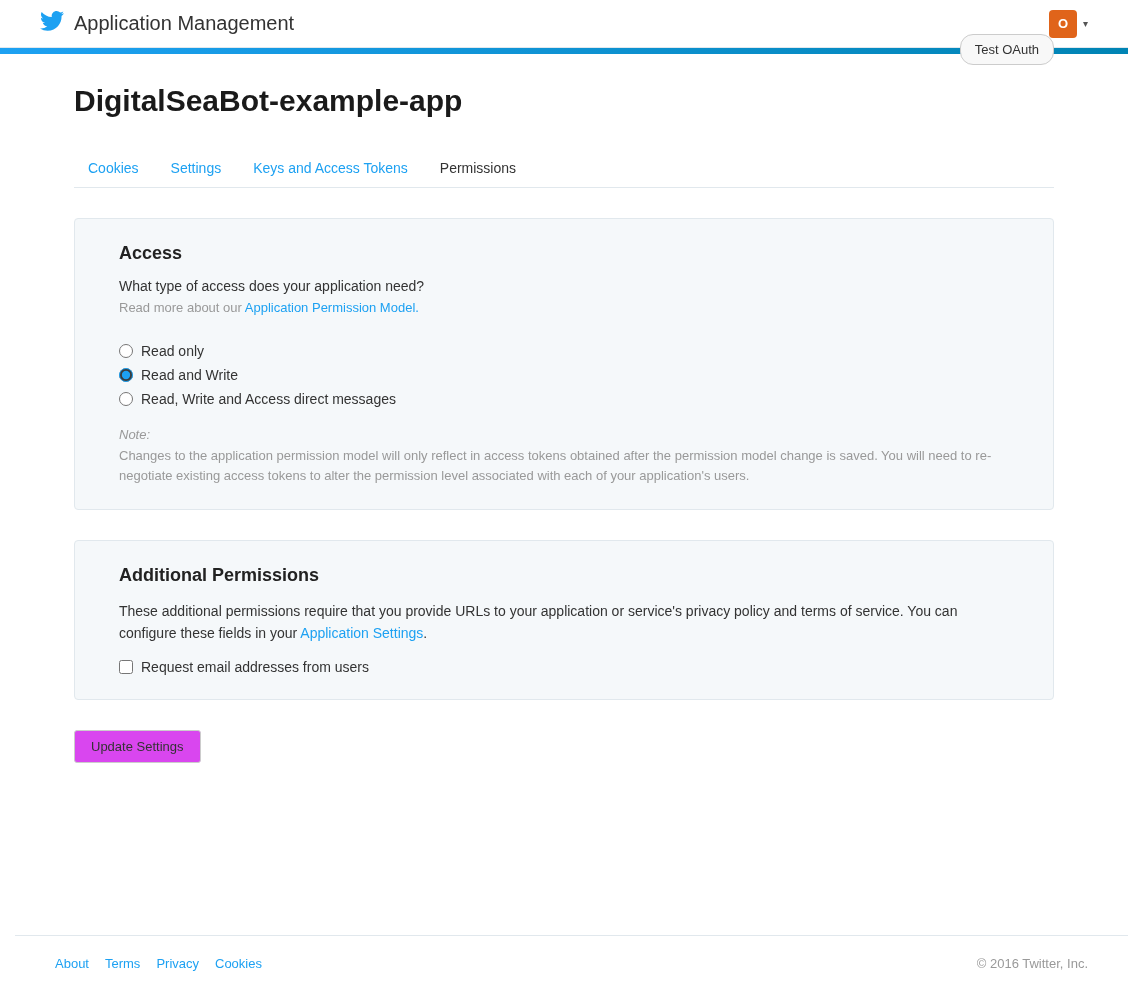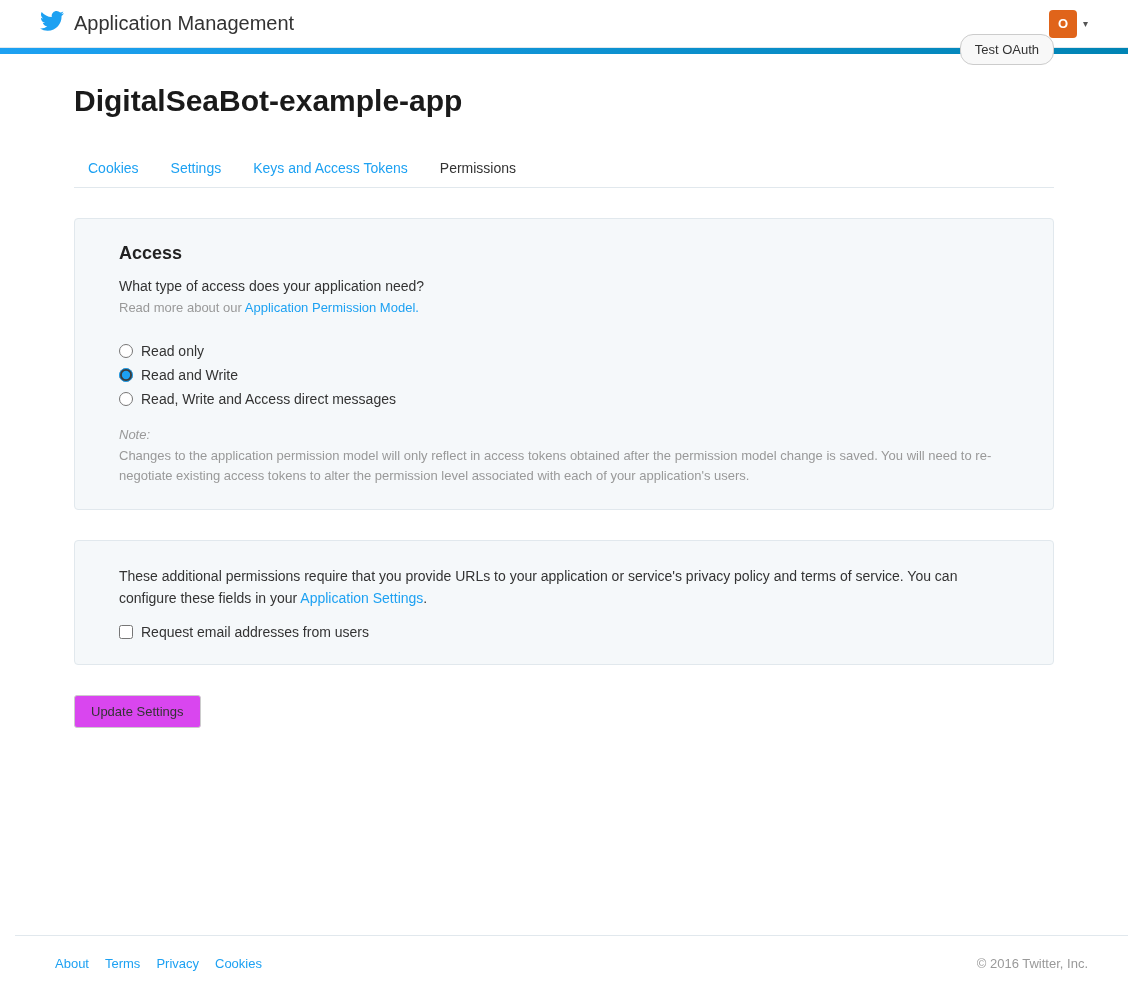--- a/index.html
+++ b/index.html
@@ -303,20 +303,21 @@
     </div>
 
     <div class="note-section">
       <p class="note-label">Note:</p>
       <p class="note-text">Changes to the application permission model will only reflect in access tokens obtained after the permission model change is saved. You will need to re-negotiate existing access tokens to alter the permission level associated with each of your application's users.</p>
     </div>
   </section>
 
   
   <section class="section-box">
+    <h2 class="section-title">Additional Permissions</h2>
     <p class="add-perms-desc">
       <span>These additional permissions require that you provide URLs to your application or service's privacy policy and terms of service. You can configure these fields in your </span><a href="#">Application Settings</a><span>.</span>
     </p>
     <div class="checkbox-option">
       <input type="checkbox" style="">
       <label>Request email addresses from users</label>
     </div>
   </section>
 
   

